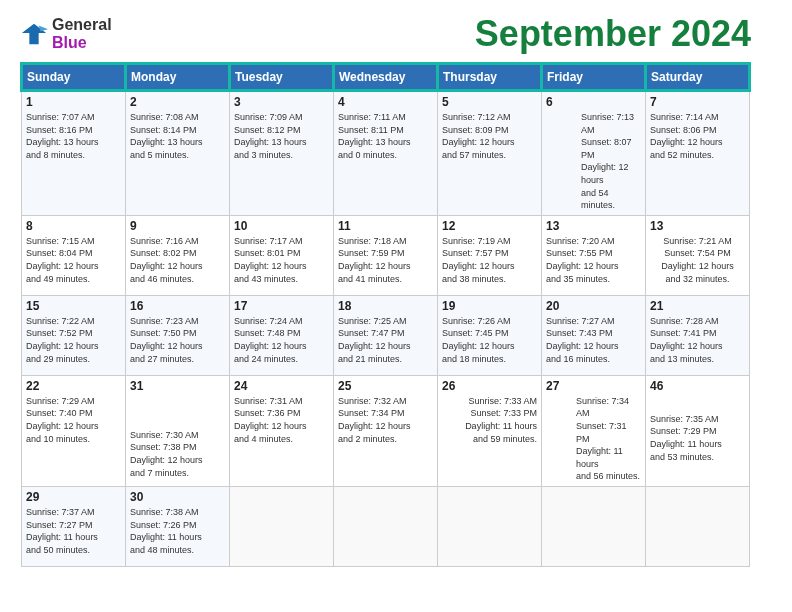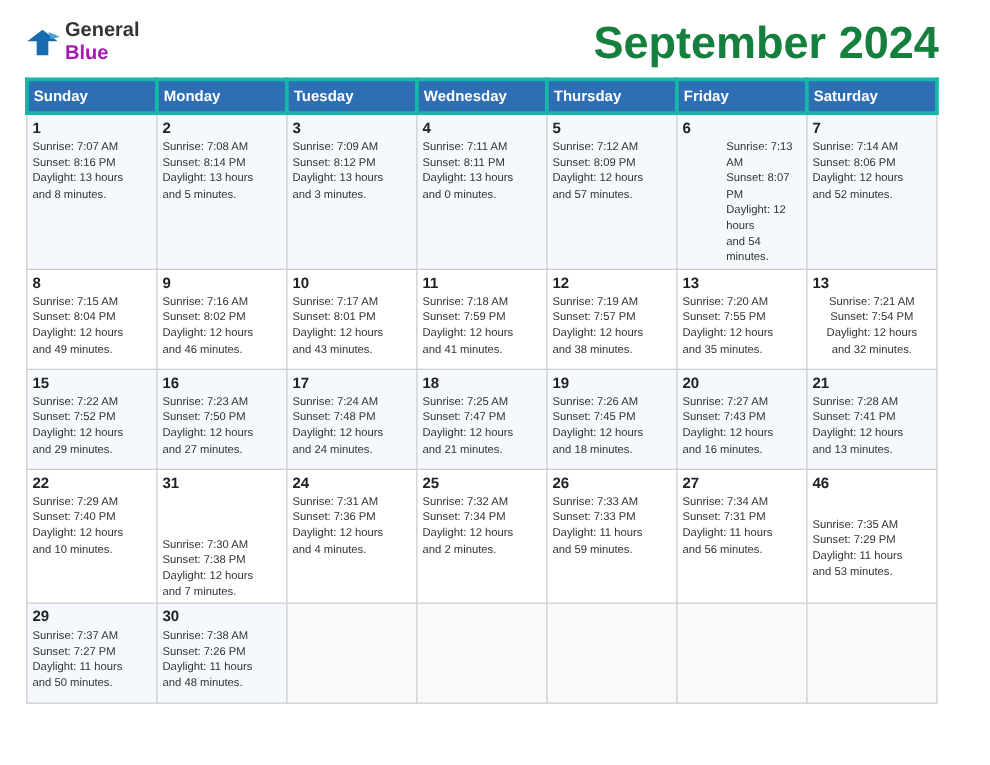--- a/index.html
+++ b/index.html
@@ -299,28 +299,28 @@
           </td>
           <td>
             <span class="day-num">25</span>
             <div class="day-info" style="white-space: pre-line;">Sunrise: 7:32 AM
 Sunset: 7:34 PM
 Daylight: 12 hours
 and 2 minutes.</div>
           </td>
           <td>
             <span class="day-num">26</span>
-            <div class="day-info" style="white-space: pre-line;">Sunrise: 7:33 AM
+            <div class="day-info" style="white-space: pre-line; text-align: right;">Sunrise: 7:33 AM
 Sunset: 7:33 PM
 Daylight: 11 hours
 and 59 minutes.</div>
           </td>
           <td>
             <span class="day-num">27</span>
-            <div class="day-info" style="white-space: pre-line;">Sunrise: 7:34 AM
+            <div class="day-info" style="white-space: pre-line; margin-left: 30px;">Sunrise: 7:34 AM
 Sunset: 7:31 PM
 Daylight: 11 hours
 and 56 minutes.</div>
           </td>
           <td>
             <span class="day-num">46</span>
             <div class="day-info" style="white-space: pre-line; margin-top: 20px;">Sunrise: 7:35 AM
 Sunset: 7:29 PM
 Daylight: 11 hours
 and 53 minutes.</div>

